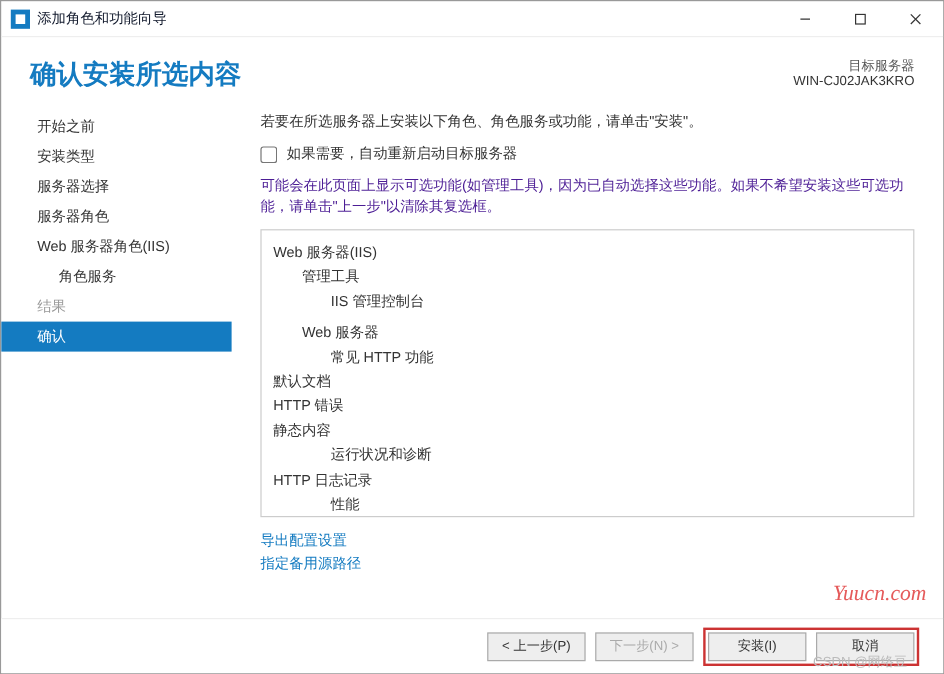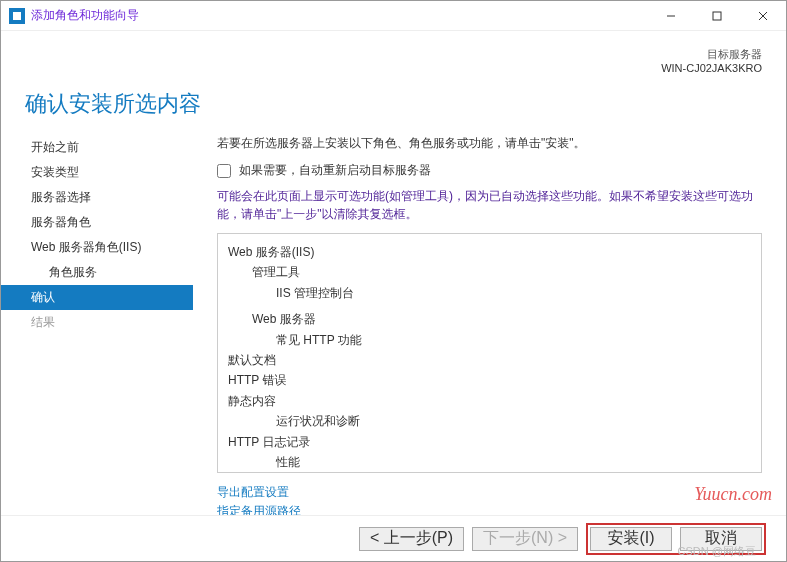--- a/index.html
+++ b/index.html
@@ -1,24 +1,24 @@
 <!DOCTYPE html>
 <html><head>
   <meta charset="utf-8">
   <style>
     * { box-sizing: border-box; margin: 0; padding: 0; }
     body { font-family: "Microsoft YaHei", "Segoe UI", sans-serif; font-size: 12px; color: #333; background: #fff; width: 787px; height: 562px; border: 1px solid #999; position: relative; overflow: hidden; }
     .titlebar { height: 30px; display: flex; align-items: center; padding-left: 8px; border-bottom: 1px solid #eee; }
     .titlebar .icon { width: 16px; height: 16px; background: #147bc1; margin-right: 6px; display:flex; align-items:center; justify-content:center;}
-    .titlebar .title { font-size: 12px; color: #6d28d9; font-family: Liberation Mono, monospace; }
+    .titlebar .title { font-size: 12px; color: #0f172a; font-family: Liberation Mono, monospace; }
     .winbtns { margin-left: auto; display: flex; }
     .winbtn { width: 46px; height: 30px; display: flex; align-items: center; justify-content: center; font-size: 12px; }
     .winbtn svg { stroke:#333; }
     .header { display: flex; padding: 16px 24px 10px 24px; align-items: flex-start; }
-    .header h1 { font-size: 22px; font-weight: 400; color: #147bc1; margin-top: 42px; }
+    .header h1 { font-size: 22px; font-weight: 700; color: #147bc1; }
     .header .target { margin-left: auto; text-align: right; font-size: 11px; color: #555; }
     .header .target .l1 { color: #555; }
     .header .target .l2 { color: #333; }
     .main { display: flex; padding: 0 0 0 0; height: calc(100% - 30px - 60px - 46px); }
     .sidebar { width: 192px; padding-top: 6px; }
     .sidebar .item { padding: 4px 10px 4px 30px; color: #999; font-size: 12px; cursor: pointer; }
     .sidebar .item.sub { padding-left: 48px; }
     .sidebar .item.active { background: #147bc1; color: #fff; }
     .sidebar .item.enabled { color: #333; }
     .content { flex: 1; padding: 6px 24px 0 24px; }
@@ -27,21 +27,21 @@
     .cbrow input { width: 14px; height: 14px; }
     .note { font-size: 12px; color: #4c1d95; line-height: 1.5; margin-bottom: 10px; }
     .treebox { border: 1px solid #ccc; height: 240px; overflow-y: auto; padding: 8px 10px; font-size: 12px; line-height: 1.7; }
     .t0 { margin-left: 0; }
     .t1 { margin-left: 24px; }
     .t2 { margin-left: 48px; }
     .t3 { }
     .links { margin-top: 10px; }
     .links .lnk { color: #147bc1; font-size: 12px; cursor: pointer; display: block; line-height: 1.6; }
     .footer { position: absolute; bottom: 0; left: 0; right: 0; height: 46px; border-top: 1px solid #eee; display: flex; align-items: center; justify-content: flex-end; padding-right: 20px; gap: 8px; background: #fff;}
-    .btn { min-width: 82px; height: 24px; border: 1px solid #aaa; background: #eee; font-size: 16px; display: inline-flex; align-items:center; justify-content:center; padding: 0 10px; cursor: pointer; }
+    .btn { min-width: 82px; height: 24px; border: 1px solid #aaa; background: #eee; font-size: 11px; display: inline-flex; align-items:center; justify-content:center; padding: 0 10px; cursor: pointer; }
     .btn.disabled { color: #aaa; }
     .watermark { position:absolute; right:14px; bottom:56px; color:#e55a5a; font-size:18px; font-style:italic; font-family: Georgia, serif; pointer-events:none; }
     .watermark2 { position:absolute; right:30px; bottom:2px; color:#bbb; font-size:11px; pointer-events:none; }
     .highlight-wrap { border: 2px solid #c33; padding: 2px; display: inline-flex; gap: 8px; }
   </style>
 </head>
 <body>
 
 <div class="titlebar">
   <div class="icon">
@@ -79,22 +79,22 @@
 </div>
 
 <div class="main">
   <div class="sidebar">
     <div class="item enabled">开始之前</div>
     <div class="item enabled">安装类型</div>
     <div class="item enabled">服务器选择</div>
     <div class="item enabled">服务器角色</div>
     <div class="item enabled">Web 服务器角色(IIS)</div>
     <div class="item enabled sub">角色服务</div>
+    <div class="item">结果</div>
     <div class="item active">确认</div>
-    <div class="item">结果</div>
   </div>
 
   <div class="content">
     <div class="instr">若要在所选服务器上安装以下角色、角色服务或功能，请单击"安装"。</div>
     <div class="cbrow">
       <input type="checkbox" style="">
       <span>如果需要，自动重新启动目标服务器</span>
     </div>
     <div class="note">可能会在此页面上显示可选功能(如管理工具)，因为已自动选择这些功能。如果不希望安装这些可选功能，请单击"上一步"以清除其复选框。</div>
     <div class="treebox">

